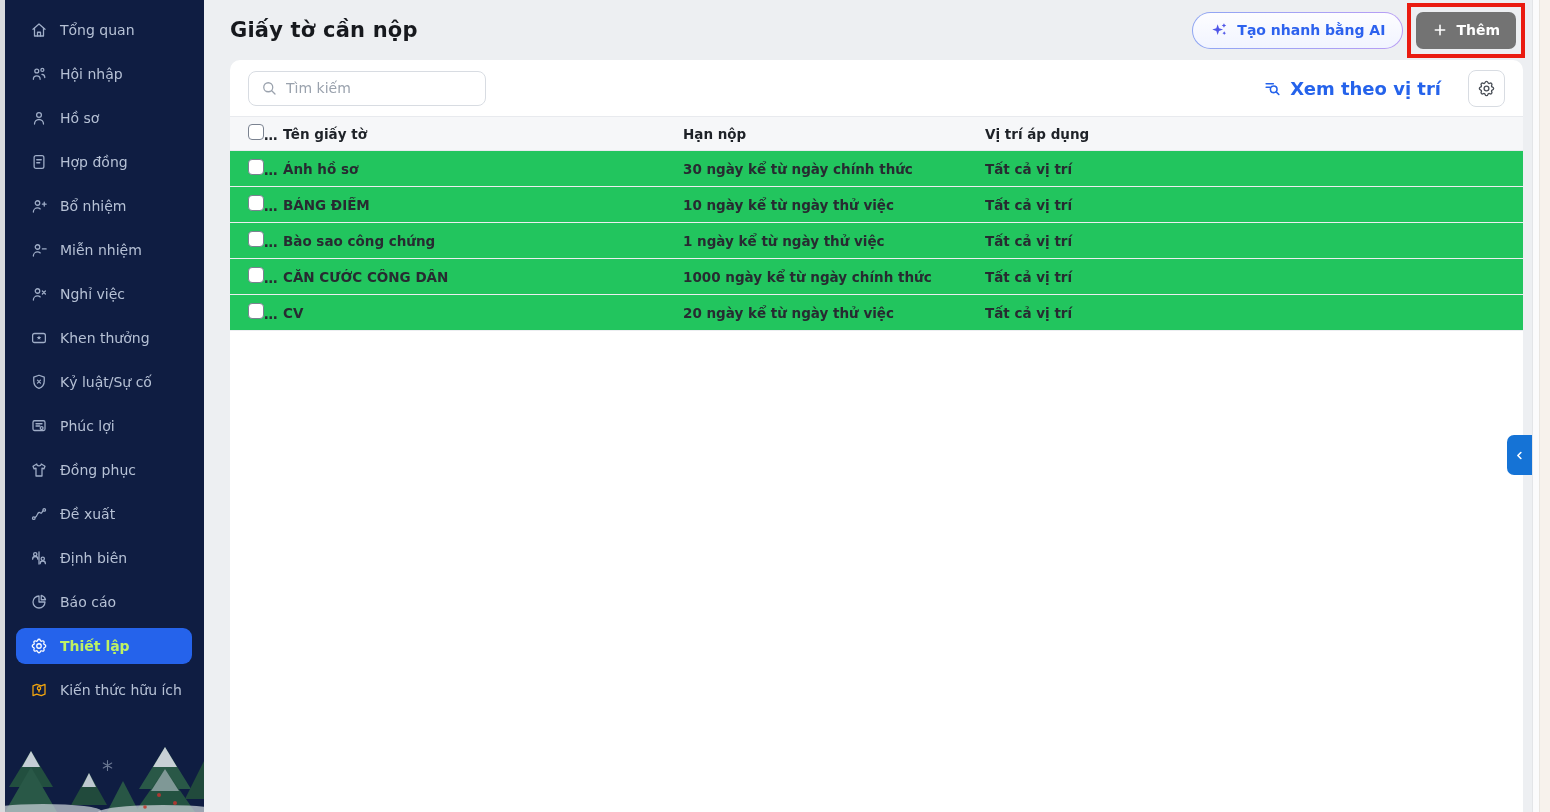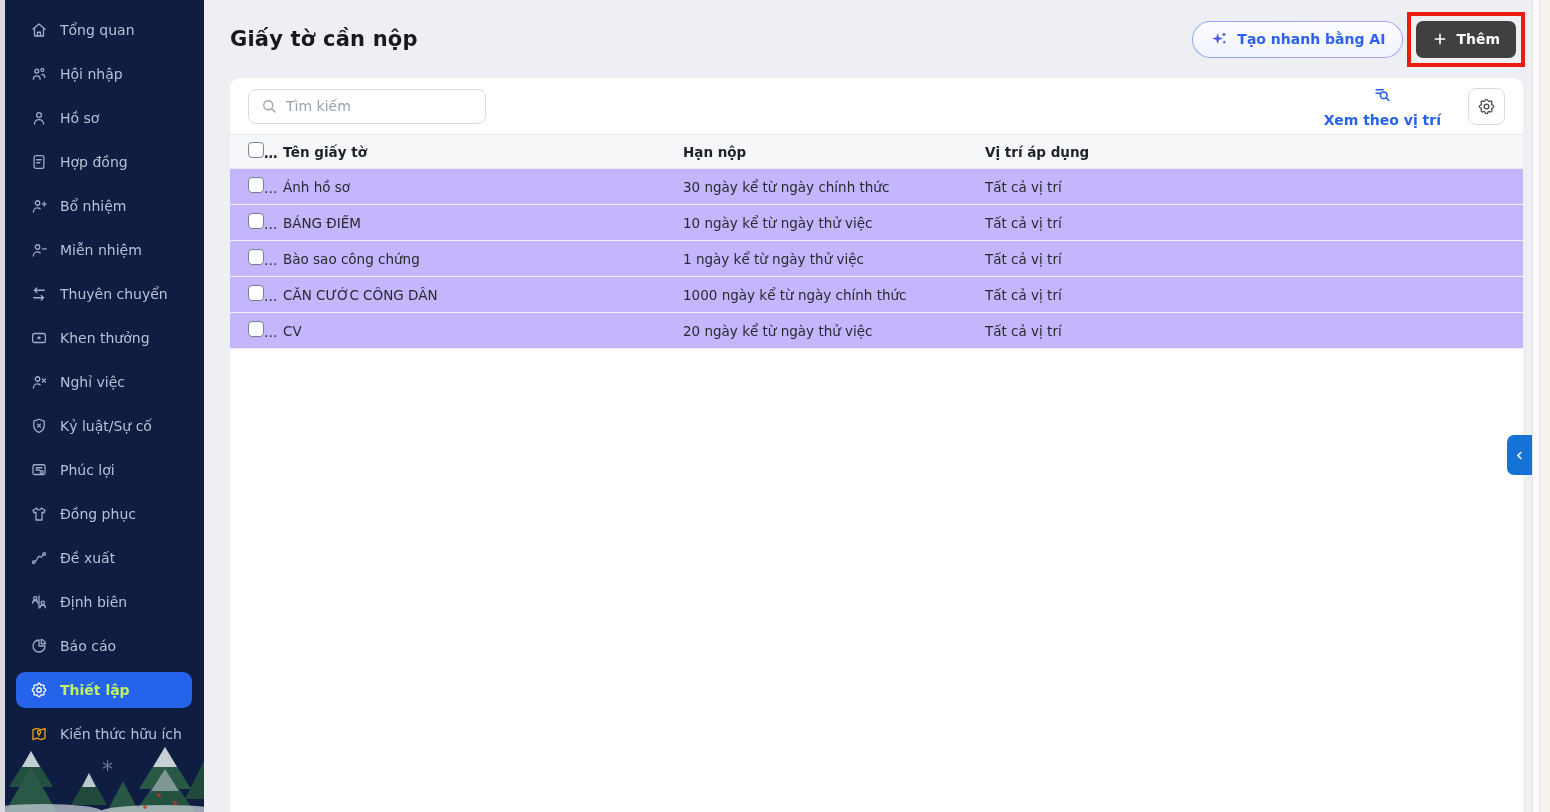--- a/index.html
+++ b/index.html
@@ -22,64 +22,64 @@
   .nav-icon svg { width:18px; height:18px; display:block; }
   .nav-label { white-space:nowrap; }
 
   .trees { position:absolute; left:0; bottom:0; width:199px; height:65px; z-index:1; pointer-events:none; }
   .snowflake { position:absolute; left:96px; bottom:42px; width:13px; height:13px; color:#76839d; z-index:1; opacity:.9; }
   .snowflake svg { width:13px; height:13px; }
 
   
   .main { flex:1 1 auto; display:flex; flex-direction:column; height:100%; background:#edeff2; min-width:0; }
 
-  .page-header { height:78px; display:flex; align-items:center; padding:0 25px 0 26px; flex:0 0 auto; }
+  .page-header { height:60px; display:flex; align-items:center; padding:0 25px 0 26px; flex:0 0 auto; }
   .page-title { font-size:21px; font-weight:700; color:#17191e; letter-spacing:.2px; }
   .header-actions { margin-left:auto; display:flex; align-items:center; }
 
   .ai-btn { display:flex; align-items:center; gap:9px; height:37px; padding:0 17px; border-radius:19px;
             border:1.5px solid transparent; cursor:pointer; font-size:14px; font-weight:600; color:#2d62ee;
             background:linear-gradient(180deg,#fdfdff,#f1f4ff) padding-box, linear-gradient(90deg,#8fa6f3,#b99ef5) border-box;
             font-family:inherit; }
   .ai-btn .btn-icon { width:18px; height:16px; color:#4f56e8; display:flex; }
   .ai-btn .btn-icon svg { width:18px; height:16px; }
 
   .annotation-box { border:4px solid #ea1b10; padding:5px; margin-left:4px; }
   .add-btn { display:flex; align-items:center; justify-content:flex-end; gap:8px; height:37px; min-width:90px;
-             padding:0 16px; border:none; border-radius:7px; background:#404040; color:#ffffff;
+             padding:0 16px; border:none; border-radius:7px; background:#737373; color:#ffffff;
              font-size:14px; font-weight:600; cursor:pointer; font-family:inherit; }
   .add-btn .btn-icon { width:16px; height:16px; color:#fff; display:flex; }
   .add-btn .btn-icon svg { width:16px; height:16px; }
 
   
   .card { flex:1 1 auto; margin:0 27px 0 26px; background:#ffffff; border-radius:10px 10px 0 0; overflow:hidden; }
   .toolbar { height:56px; display:flex; align-items:center; padding:0 18px; }
   .search-box { display:flex; align-items:center; gap:8px; width:238px; height:35px; padding:0 11px;
                 border:1px solid #d8dce2; border-radius:8px; background:#fff; }
   .search-box .s-icon { width:18px; height:18px; color:#9aa2ad; flex:0 0 auto; }
   .search-box .s-icon svg { width:18px; height:18px; }
   .search-box input { border:none; outline:none; flex:1; font-size:14px; color:#1d4ed8;
                       font-family:inherit; background:transparent; }
   .search-box input::placeholder { color:#9aa2ad; }
 
   .toolbar-right { margin-left:auto; display:flex; align-items:center; gap:27px; }
-  .view-link { display:flex; align-items:center; gap:8px; color:#2563eb; font-size:14px; font-weight:600;
-               cursor:pointer; text-decoration:none;flex-direction:column; }
+  .view-link { display:flex; align-items:center; gap:8px; color:#2563eb; font-size:18px; font-weight:600;
+               cursor:pointer; text-decoration:none; }
   .view-link .l-icon { width:19px; height:19px; display:flex; color:#2563eb; }
   .view-link .l-icon svg { width:19px; height:19px; }
   .gear-btn { width:37px; height:37px; border:1px solid #d8dce2; border-radius:8px; background:#fff;
               display:flex; align-items:center; justify-content:center; cursor:pointer; color:#4b5058; }
   .gear-btn .g-icon { width:19px; height:19px; display:flex; }
   .gear-btn .g-icon svg { width:19px; height:19px; }
 
   
   .t-head, .t-row { display:grid; grid-template-columns:35px 400px 302px 1fr; align-items:center; padding-left:18px; }
   .t-head { height:35px; background:#f6f7f9; border-top:1px solid #e8eaee; border-bottom:1px solid #e8eaee;
             font-size:13.5px; font-weight:700; color:#1e2228; }
-  .t-row { height:36px; border-bottom:1px solid #eceef1; font-size:13.5px; color:#272b31; background:#c4b5fd; cursor:pointer; }
+  .t-row { height:36px; border-bottom:1px solid #eceef1; font-size:13.5px; color:#272b31; background:#22c55e; cursor:pointer;font-weight:bold; }
   .checkbox { width:16px; height:16px; border:1.8px solid #7a8290; border-radius:4px; background:#fff;
               display:inline-block; cursor:pointer; }
   .cell { overflow:hidden; text-overflow:ellipsis; white-space:nowrap; padding-right:20px; }
 
   
   .collapse-tab { position:absolute; left:1507px; top:435px; width:25px; height:40px; background:#1573d6;
                   border:none; border-radius:7px 0 0 7px; display:flex; align-items:center; justify-content:center;
                   color:#fff; cursor:pointer; z-index:5; }
   .collapse-tab svg { width:13px; height:13px; }
   .white-sep { position:absolute; left:1532px; top:0; width:8px; height:100%; background:#fbfbfc;
@@ -153,51 +153,40 @@
     <span class="nav-icon">
             <svg viewBox="0 0 24 24" fill="none" stroke="currentColor" stroke-width="1.7" stroke-linecap="round" stroke-linejoin="round">
               <circle cx="10" cy="8" r="3"></circle>
               <path d="M4.5 20c0-3 2.5-5.5 5.5-5.5 1.4 0 2.7.5 3.7 1.4"></path>
               <path d="M16.5 10.5h5"></path>
             </svg>
           </span>
     <span class="nav-label">Miễn nhiệm</span>
   </div>
 
-  <div class="nav-item">
-    <span class="nav-icon">
-            <svg viewBox="0 0 24 24" fill="none" stroke="currentColor" stroke-width="1.7" stroke-linecap="round" stroke-linejoin="round">
-              <path d="M19 7H6"></path>
-              <path d="M9 4L6 7l3 3"></path>
-              <path d="M5 17h13"></path>
-              <path d="M15 14l3 3-3 3"></path>
-            </svg>
-          </span>
-    <span class="nav-label">Thuyên chuyển</span>
-  </div>
-
-  <div class="nav-item">
-    <span class="nav-icon">
-            <svg viewBox="0 0 24 24" fill="none" stroke="currentColor" stroke-width="1.7" stroke-linecap="round" stroke-linejoin="round">
-              <rect x="3.5" y="6" width="17" height="12" rx="2.5"></rect>
-              <path fill="currentColor" stroke="none" d="M12 8.6l.9 2 2.1.2-1.6 1.4.5 2.1-1.9-1.2-1.9 1.2.5-2.1-1.6-1.4 2.1-.2z"></path>
-            </svg>
-          </span>
-    <span class="nav-label">Khen thưởng</span>
-  </div>
 
   <div class="nav-item">
     <span class="nav-icon">
             <svg viewBox="0 0 24 24" fill="none" stroke="currentColor" stroke-width="1.7" stroke-linecap="round" stroke-linejoin="round">
               <circle cx="10" cy="8" r="3"></circle>
               <path d="M4.5 20c0-3 2.5-5.5 5.5-5.5 1.4 0 2.7.5 3.7 1.4"></path>
               <path d="M16.5 8l4 4M20.5 8l-4 4"></path>
             </svg>
           </span>
     <span class="nav-label">Nghỉ việc</span>
+  </div>
+
+  <div class="nav-item">
+    <span class="nav-icon">
+            <svg viewBox="0 0 24 24" fill="none" stroke="currentColor" stroke-width="1.7" stroke-linecap="round" stroke-linejoin="round">
+              <rect x="3.5" y="6" width="17" height="12" rx="2.5"></rect>
+              <path fill="currentColor" stroke="none" d="M12 8.6l.9 2 2.1.2-1.6 1.4.5 2.1-1.9-1.2-1.9 1.2.5-2.1-1.6-1.4 2.1-.2z"></path>
+            </svg>
+          </span>
+    <span class="nav-label">Khen thưởng</span>
   </div>
 
   <div class="nav-item">
     <span class="nav-icon">
             <svg viewBox="0 0 24 24" fill="none" stroke="currentColor" stroke-width="1.7" stroke-linecap="round" stroke-linejoin="round">
               <path d="M12 3l7 2.5v5c0 4.5-3 8.5-7 10-4-1.5-7-5.5-7-10v-5z"></path>
               <path d="M10 9.5l4 4M14 9.5l-4 4"></path>
             </svg>
           </span>
     <span class="nav-label">Kỷ luật/Sự cố</span>

